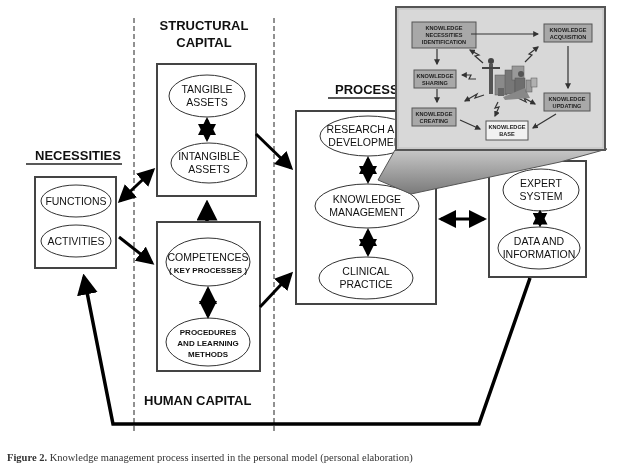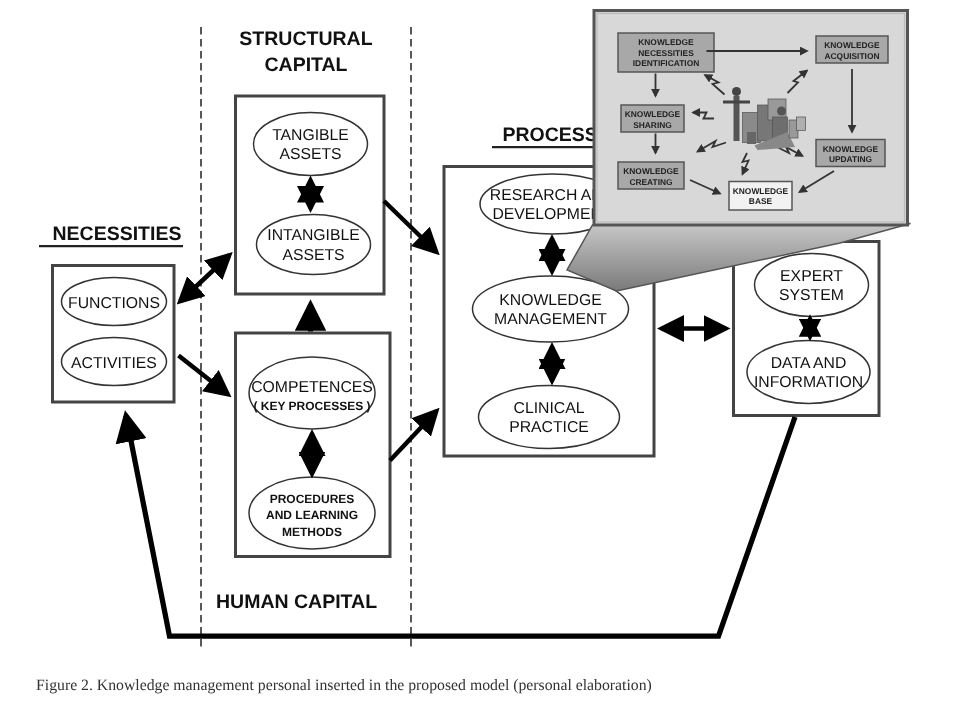--- a/index.html
+++ b/index.html
@@ -3,21 +3,21 @@
 <meta charset="utf-8">
 <style>
   html, body { margin:0; padding:0; background:#ffffff; }
   body { width:639px; height:473px; position:relative; overflow:hidden; font-family:"Liberation Sans", sans-serif; }
   #diagram { position:absolute; left:0; top:0; }
   .hdr { font-family:"Liberation Sans", sans-serif; font-weight:bold; font-size:13px; fill:#111; }
   .ell { font-family:"Liberation Sans", sans-serif; font-size:10.5px; fill:#111; }
   .ell-s { font-family:"Liberation Sans", sans-serif; font-size:8px; font-weight:bold; fill:#111; }
   .in { font-family:"Liberation Sans", sans-serif; font-size:5.6px; font-weight:bold; fill:#222; }
   #caption { position:absolute; left:7px; top:452px; font-family:"Liberation Serif", serif; font-size:10.5px; color:#333; white-space:nowrap; }
-  #caption b { font-weight:normal;margin-left:17px; }
+  #caption b { font-weight:bold; }
 </style>
 </head>
 <body>
 
 <svg id="diagram" width="639" height="473" viewBox="0 0 639 473" xmlns="http://www.w3.org/2000/svg">
   <defs>
     <marker id="ah" markerWidth="6" markerHeight="6" refX="5" refY="3" orient="auto" markerUnits="strokeWidth">
       <path d="M0,0 L6,3 L0,6 Z" fill="#000"></path>
     </marker>
     <marker id="ahs" markerWidth="6" markerHeight="6" refX="1" refY="3" orient="auto" markerUnits="strokeWidth">
@@ -156,13 +156,13 @@
       <rect x="515" y="78" width="10" height="16" fill="#6e6e6e" stroke="#555" stroke-width="0.5"></rect>
       <polygon points="503,97 525,88 530,98 505,100" fill="#888"></polygon>
       <circle cx="521" cy="74" r="3" fill="#555"></circle>
       <rect x="526" y="80" width="6" height="12" fill="#999" stroke="#555" stroke-width="0.5"></rect>
       <rect x="531" y="78" width="6" height="9" fill="#b0b0b0" stroke="#555" stroke-width="0.5"></rect>
       <rect x="498" y="88" width="6" height="8" fill="#666"></rect>
     </g>
   </g>
 </svg>
 
-<div id="caption"><b>Figure 2.</b><span> Knowledge management personal inserted in the proposed model (personal elaboration)</span></div>
+<div id="caption"><b>Figure 2.</b><span> Knowledge management process inserted in the personal model (personal elaboration)</span></div>
 
 </body></html>

